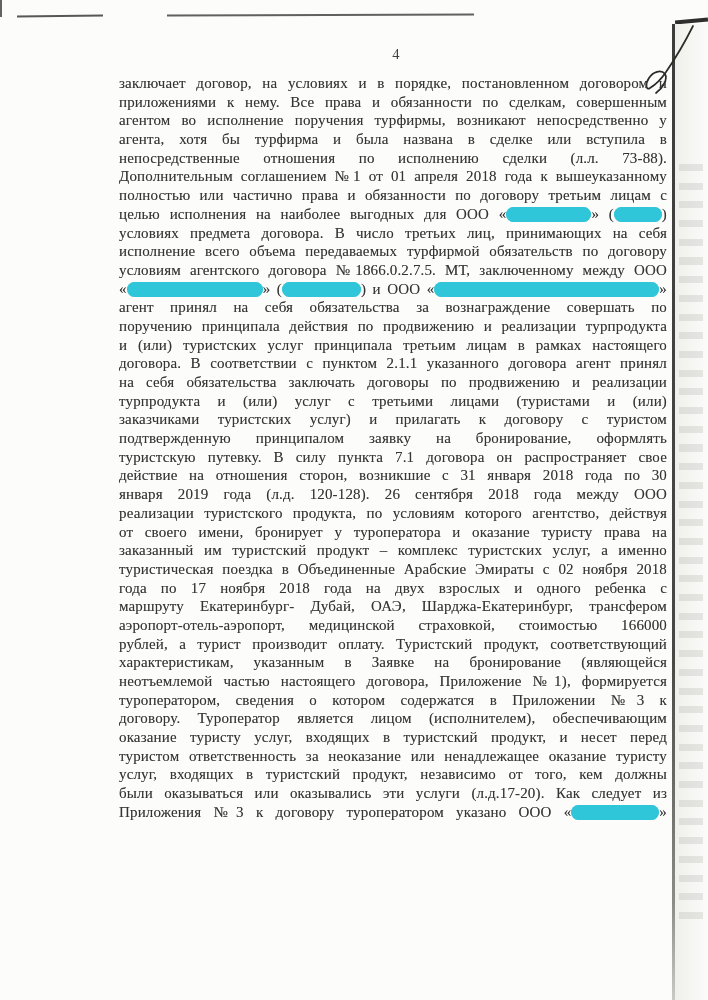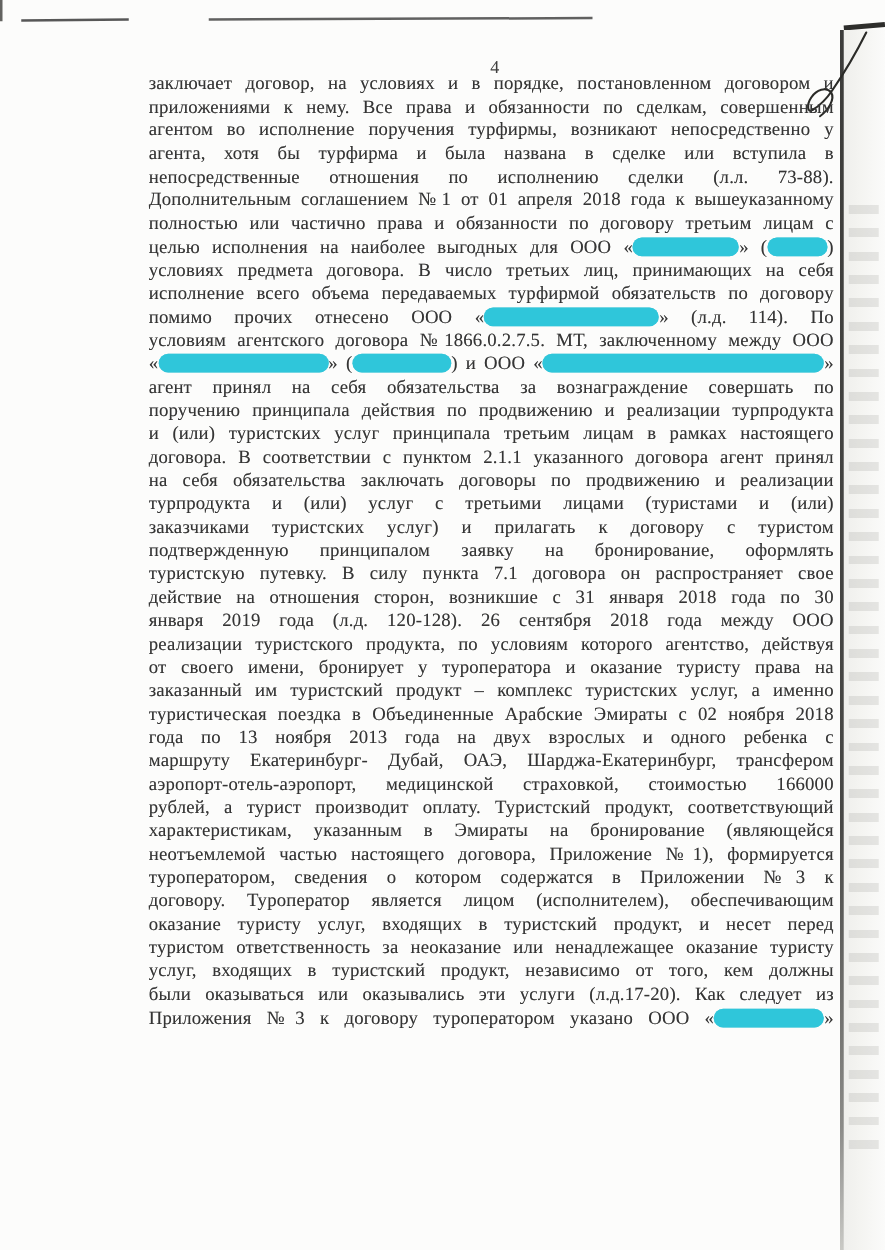--- a/index.html
+++ b/index.html
@@ -37,21 +37,21 @@
     opacity:.75;
   }
   .pen-mark{position:absolute;left:637px;top:22px;width:62px;height:82px;}
   .page-number{
     position:absolute;left:376px;top:46px;width:40px;
     text-align:center;font-size:14.5px;color:#3f3f3f;
     letter-spacing:.3px;
   }
   
   .doc-text{
-    position:absolute;left:119px;top:58px;width:548px;
+    position:absolute;left:119px;top:74px;width:548px;
     font-size:15px;color:#353535;
     letter-spacing:.15px;
     text-shadow:0 0 .5px rgba(70,70,70,.45);
   }
   .line{
     height:18.7px;line-height:18.7px;
     text-align:justify;
     text-align-last:justify;
     -moz-text-align-last:justify;
     white-space:normal;
@@ -91,43 +91,42 @@
       <div class="line">заключает договор, на условиях и в порядке, постановленном договором и</div>
       <div class="line">приложениями к нему. Все права и обязанности по сделкам, совершенным</div>
       <div class="line">агентом во исполнение поручения турфирмы, возникают непосредственно у</div>
       <div class="line">агента, хотя бы турфирма и была названа в сделке или вступила в</div>
       <div class="line">непосредственные отношения по исполнению сделки (л.л. 73-88).</div>
       <div class="line">Дополнительным соглашением №1 от 01 апреля 2018 года к вышеуказанному</div>
       <div class="line">полностью или частично права и обязанности по договору третьим лицам с</div>
       <div class="line">целью исполнения на наиболее выгодных для ООО «<span class="redact" style="width: 85px;"></span>» (<span class="redact" style="width: 48px;"></span>)</div>
       <div class="line">условиях предмета договора. В число третьих лиц, принимающих на себя</div>
       <div class="line">исполнение всего объема передаваемых турфирмой обязательств по договору</div>
-      <div class="line">помимо прочих отнесено ООО «<span class="redact" style="width: 140px;"></span>» (л.д. 114). По</div>
       <div class="line">условиям агентского договора №1866.0.2.7.5. МТ, заключенному между ООО</div>
       <div class="line">«<span class="redact" style="width: 136px;"></span>» (<span class="redact" style="width: 79px;"></span>) и ООО «<span class="redact" style="width: 225px;"></span>»</div>
       <div class="line">агент принял на себя обязательства за вознаграждение совершать по</div>
       <div class="line">поручению принципала действия по продвижению и реализации турпродукта</div>
       <div class="line">и (или) туристских услуг принципала третьим лицам в рамках настоящего</div>
       <div class="line">договора. В соответствии с пунктом 2.1.1 указанного договора агент принял</div>
       <div class="line">на себя обязательства заключать договоры по продвижению и реализации</div>
       <div class="line">турпродукта и (или) услуг с третьими лицами (туристами и (или)</div>
       <div class="line">заказчиками туристских услуг) и прилагать к договору с туристом</div>
       <div class="line">подтвержденную принципалом заявку на бронирование, оформлять</div>
       <div class="line">туристскую путевку. В силу пункта 7.1 договора он распространяет свое</div>
       <div class="line">действие на отношения сторон, возникшие с 31 января 2018 года по 30</div>
       <div class="line">января 2019 года (л.д. 120-128). 26 сентября 2018 года между ООО</div>
       <div class="line">реализации туристского продукта, по условиям которого агентство, действуя</div>
       <div class="line">от своего имени, бронирует у туроператора и оказание туристу права на</div>
       <div class="line">заказанный им туристский продукт – комплекс туристских услуг, а именно</div>
       <div class="line">туристическая поездка в Объединенные Арабские Эмираты с 02 ноября 2018</div>
-      <div class="line">года по 13 ноября 2013 года на двух взрослых и одного ребенка с</div>
+      <div class="line">года по 17 ноября 2018 года на двух взрослых и одного ребенка с</div>
       <div class="line">маршруту Екатеринбург- Дубай, ОАЭ, Шарджа-Екатеринбург, трансфером</div>
       <div class="line">аэропорт-отель-аэропорт, медицинской страховкой, стоимостью 166000</div>
       <div class="line">рублей, а турист производит оплату. Туристский продукт, соответствующий</div>
-      <div class="line">характеристикам, указанным в Эмираты на бронирование (являющейся</div>
+      <div class="line">характеристикам, указанным в Заявке на бронирование (являющейся</div>
       <div class="line">неотъемлемой частью настоящего договора, Приложение №1), формируется</div>
       <div class="line">туроператором, сведения о котором содержатся в Приложении №3 к</div>
       <div class="line">договору. Туроператор является лицом (исполнителем), обеспечивающим</div>
       <div class="line">оказание туристу услуг, входящих в туристский продукт, и несет перед</div>
       <div class="line">туристом ответственность за неоказание или ненадлежащее оказание туристу</div>
       <div class="line">услуг, входящих в туристский продукт, независимо от того, кем должны</div>
       <div class="line">были оказываться или оказывались эти услуги (л.д.17-20). Как следует из</div>
       <div class="line">Приложения №3 к договору туроператором указано ООО «<span class="redact" style="width: 88px;"></span>»</div>
     </div>
 

